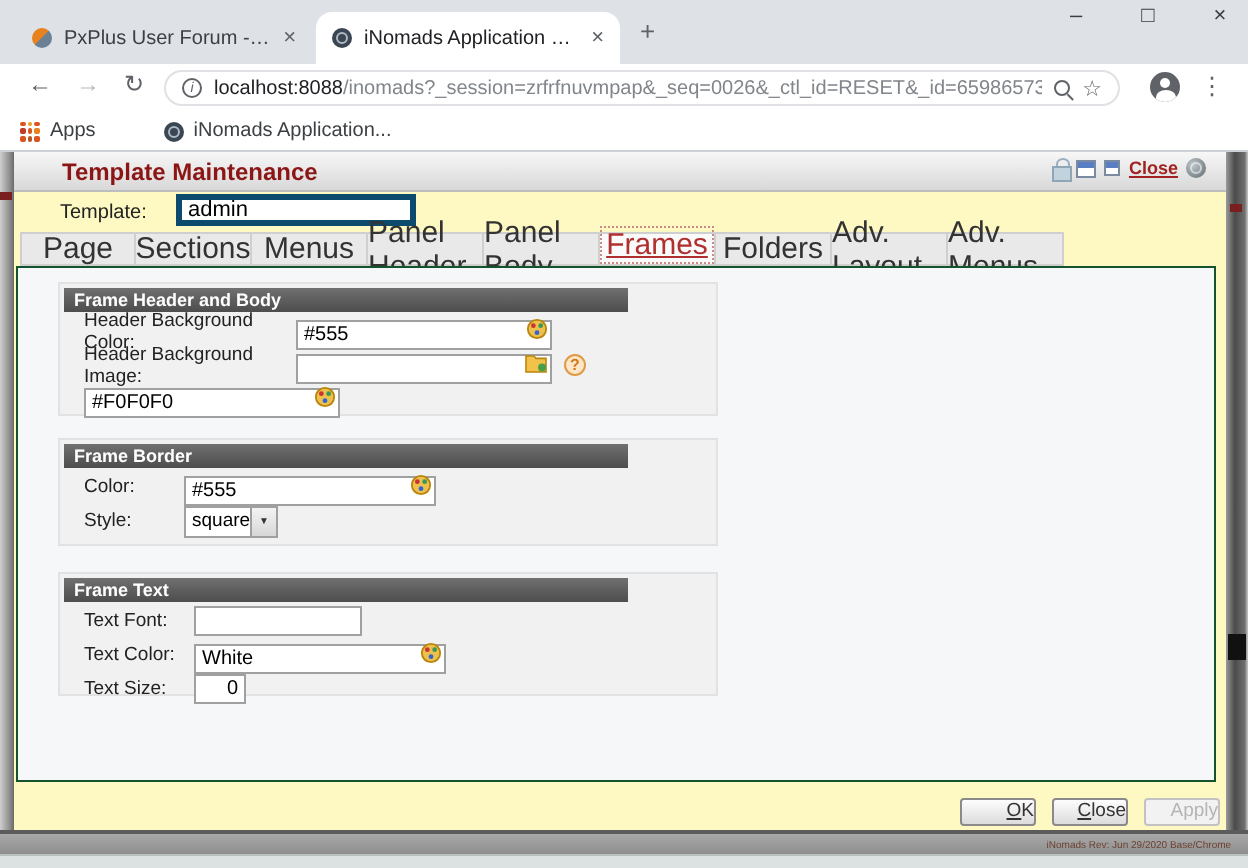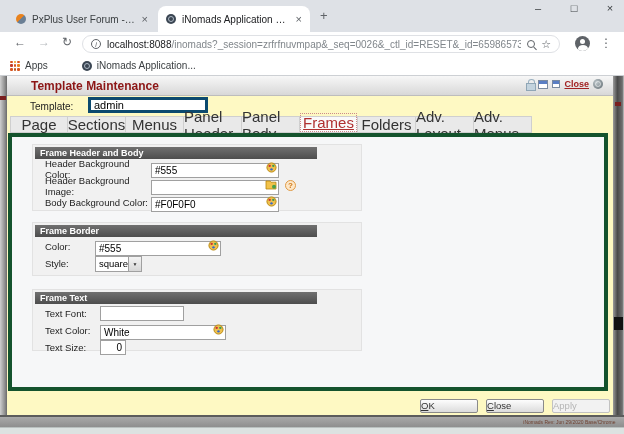--- a/index.html
+++ b/index.html
@@ -86,21 +86,21 @@
                 border:3px solid #0c4a6e; font-size:11px; padding:0 3px; font-family:inherit; }
 
   .ptabs { position:absolute; left:10px; top:40px; height:17px; display:flex; }
   .ptab { width:58px; height:17px; background:#e9e9e9; border:1px solid #cfcfcf; border-left:none;
           display:flex; align-items:center; justify-content:center; font-size:15px; color:#333; }
   .ptab:first-child { border-left:1px solid #cfcfcf; }
   .ptab.sel { background:#fafafa;align-items:flex-end; }
   .ptab.sel .ptl { color:#b03030; text-decoration:underline; border:1px dotted #cc8a8a; padding:0 2px; }
 
   .contentbox { position:absolute; left:8px; top:57px; width:600px; height:258px;
-                background:#f6f7f8; border:4px solid #14532d; }
+                background:#f6f7f8; border:1px solid #14532d; }
   .panel { position:absolute; left:20px; width:330px; background:#f1f1f1; border:1px solid #e2e2e2; }
   .panel.s1 { top:7px; height:67px; }
   .panel.s2 { top:85px; height:54px; }
   .panel.s3 { top:152px; height:62px; }
   .phdr { margin:2px; width:282px; height:12px; background:linear-gradient(#707070,#4d4d4d);
           color:#fff; font-size:9px; font-weight:bold; line-height:12px; padding-left:5px; }
   .frow { display:flex; align-items:center; height:15px; padding-left:12px; margin-top:2px; }
   .lbl { font-size:9.5px; color:#222; }
   .s1 .lbl { width:106px; }
   .s2 .lbl { width:50px; }
@@ -115,22 +115,22 @@
             color:#d07818; font-size:8px; font-weight:bold; text-align:center; line-height:10px;
             margin-left:6px; }
   .fsel { width:47px; height:16px; border:1px solid #a0a0a0; background:#fff; display:flex;
           align-items:center; font-size:9.5px; }
   .fsel .val { flex:1; padding-left:3px; }
   .fsel .sarrow { width:13px; height:14px; background:linear-gradient(#f4f4f4,#d7d7d7);
                   border-left:1px solid #a0a0a0; font-size:5px; color:#333; display:flex;
                   align-items:center; justify-content:center; }
 
   .btnrow { position:absolute; right:14px; top:323px; display:flex; gap:8px; }
-  .btn { width:58px; height:14px; font-size:9.5px; color:#333; background:linear-gradient(#fdfdfd,#dcdcdc);
-         border:1px solid #8a8a8a; border-radius:2px; text-align:left; line-height:12px; }
+  .btn { width:38px; height:14px; font-size:9.5px; color:#333; background:linear-gradient(#fdfdfd,#dcdcdc);
+         border:1px solid #8a8a8a; border-radius:2px; text-align:right; line-height:12px; }
   .btn .u { text-decoration:underline; }
   .btn.disabled { color:#b5b5b5; border-color:#c2c2c2; background:#f2f2f2; }
 
   .ffooter { position:absolute; left:0; top:339px; width:624px; height:12px;
              background:linear-gradient(#a9a9a9,#8e8e8e); border-top:2px solid #5c5c5c;
              display:flex; justify-content:flex-end; align-items:center; }
   .fver { font-size:10px; color:#6e4030; transform:scale(0.5); transform-origin:right center;
           white-space:nowrap; margin-right:8px; }
   .bottomstrip { position:absolute; left:0; top:351px; width:624px; height:7px; background:#dce2e1;
                  border-top:1px solid #b9c0bf; }
@@ -273,21 +273,20 @@
             <span class="inic">
               <svg width="12" height="11" viewBox="0 0 12 11">
                   <path d="M1 2h4l1 1.2h5V10H1z" fill="#f2c24a" stroke="#b8860b" stroke-width="0.8"></path>
                   <circle cx="9" cy="7.8" r="2" fill="#4aa04a"></circle>
                 </svg>
             </span>
           </span>
           <span class="helpic">?</span>
         </div>
         <div class="frow">
-          <span class="lbl">Body Background Color:</span>
           <span class="iwrap">
             <input class="fin w128" value="#F0F0F0" style="">
             <span class="inic">
               <svg width="11" height="11" viewBox="0 0 12 12">
                   <circle cx="6" cy="6" r="5" fill="#eec04e" stroke="#b8860b"></circle>
                   <circle cx="4" cy="4.2" r="1.3" fill="#cc3333"></circle>
                   <circle cx="8" cy="4.2" r="1.3" fill="#3a9a55"></circle>
                   <circle cx="6" cy="8" r="1.3" fill="#3666cc"></circle>
                 </svg>
             </span>

